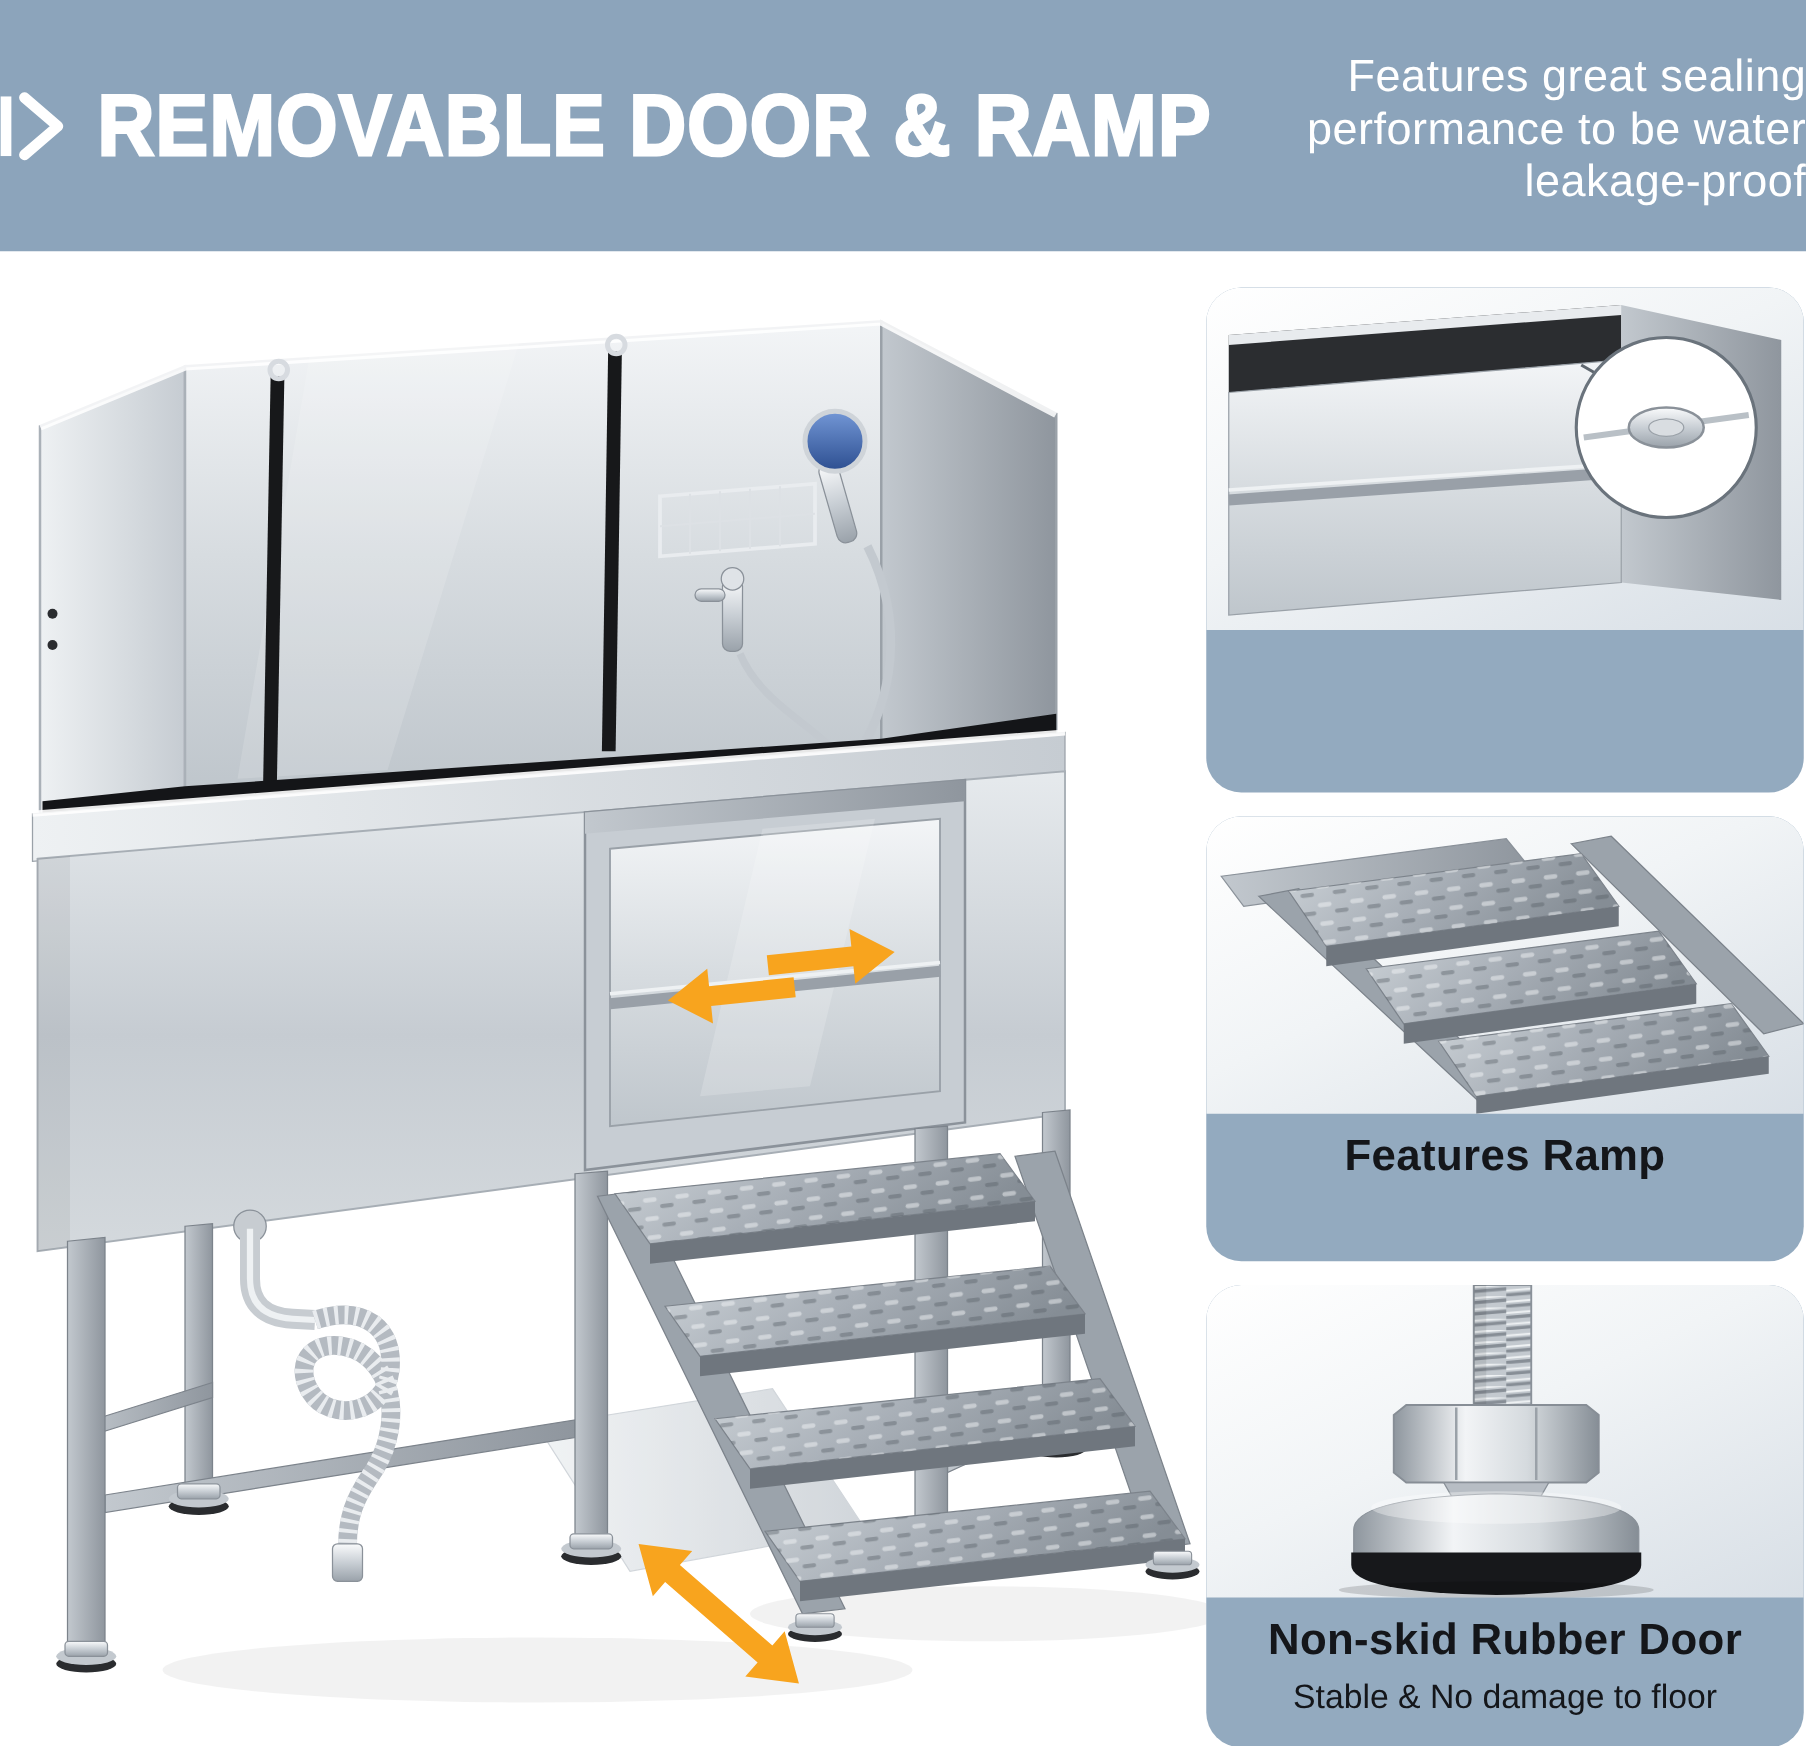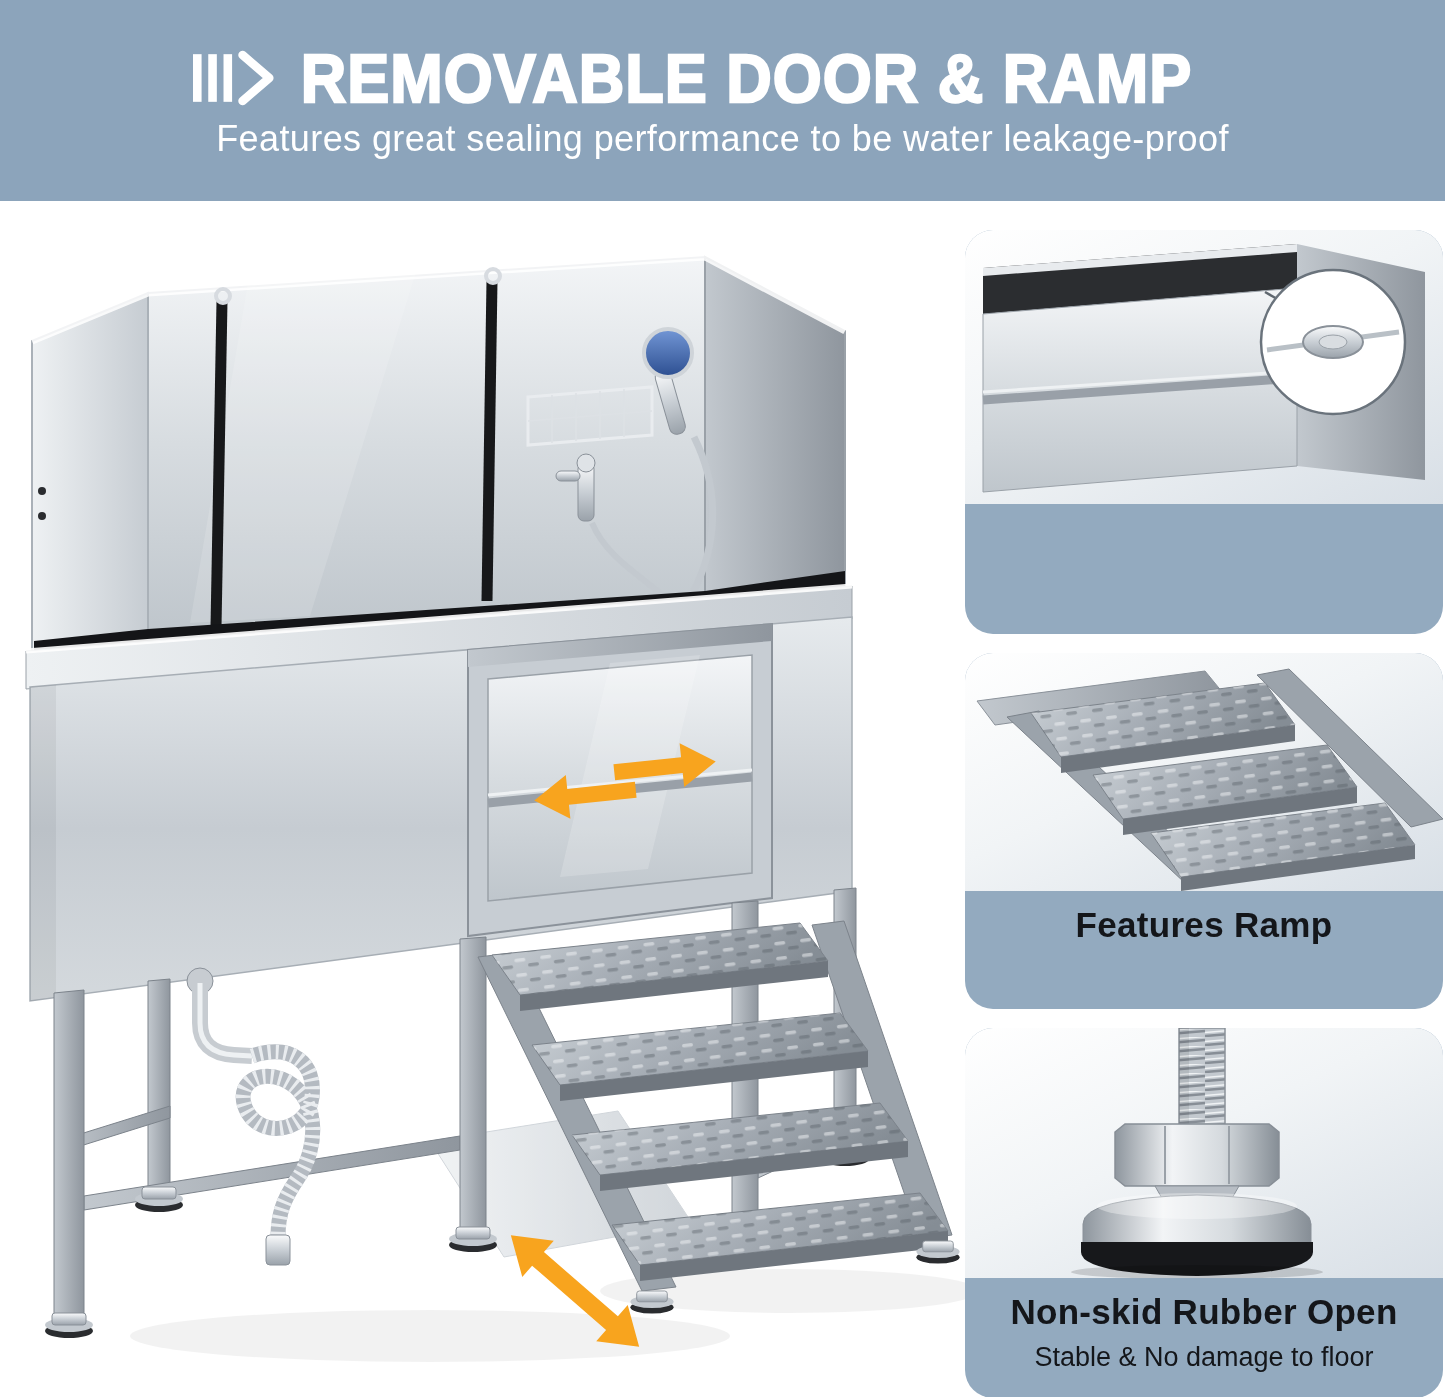--- a/index.html
+++ b/index.html
@@ -4,21 +4,21 @@
 <style>
   :root{
     --header-bg:#8CA4BB; --panel-bg:#93AABF; --accent-orange:#F8A41E;
     --caption-text:#14161A; --title-text:#FFFFFF;
   }
   html,body{margin:0;padding:0;background:#fff;}
   .canvas{position:relative;width:1445px;height:1397px;background:#fff;overflow:hidden;
           font-family:"Liberation Sans","DejaVu Sans",sans-serif;}
   
   .header{position:absolute;top:0;left:0;width:100%;height:201px;background:var(--header-bg);
-          display:flex;flex-direction:column;justify-content:center;align-items:center;gap:0;}
+          display:flex;flex-direction:row;justify-content:center;align-items:center;gap:0;}
   .title-row{display:flex;align-items:center;gap:26px;transform:translateX(-30px);}
   .title-icon{width:82px;height:58px;flex:0 0 auto;}
   .title{color:var(--title-text);font-size:63px;font-weight:bold;letter-spacing:1px;margin:0;
          -webkit-text-stroke:2.2px #ffffff;transform:scaleY(1.1);white-space:nowrap;}
   .subtitle{color:var(--title-text);font-size:36px;margin:4px 0 0 0;letter-spacing:.4px;text-align:right;}
   
   .hero{position:absolute;top:201px;left:0;width:965px;height:1196px;}
   .hero svg{display:block;width:100%;height:100%;}
   
   .callouts{position:absolute;top:230px;right:2px;width:478px;display:flex;flex-direction:column;gap:19px;}
@@ -296,18 +296,18 @@
             <line x1="200" y1="98" x2="200" y2="156" stroke="#9aa1a8" stroke-width="2"></line>
             <line x1="264" y1="98" x2="264" y2="156" stroke="#9aa1a8" stroke-width="2"></line>
           </g>
           <polygon points="190,158 274,158 266,172 198,172" fill="#b7bdc4" stroke="#8a9199"></polygon>
           <path d="M118,196 Q118,170 232,167 Q346,170 346,196 L346,216 Q346,242 232,245 Q118,242 118,216 Z" fill="url(#gFootH)" stroke="#8a9199"></path>
           <ellipse cx="232" cy="178" rx="100" ry="13" fill="#ffffff" opacity=".35"></ellipse>
           <path d="M116,214 L348,214 L348,224 Q348,246 232,248 Q116,246 116,224 Z" fill="#17181b"></path>
           <ellipse cx="232" cy="244" rx="126" ry="7" fill="#000" opacity=".15"></ellipse>
         </svg>
       </div>
-      <h2 class="cap-title">Non-skid Rubber Open</h2>
+      <h2 class="cap-title">Non-skid Rubber Door</h2>
       <p class="cap-sub">Stable &amp; No damage to floor</p>
     </section>
 
   </aside>
 </div>
 
 </body></html>

